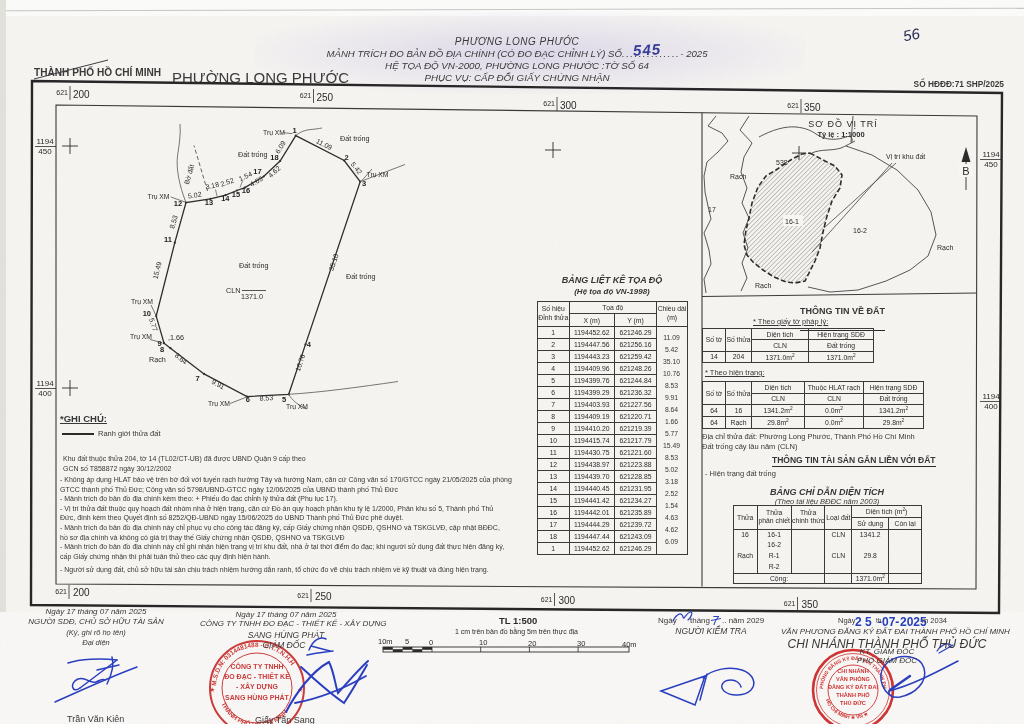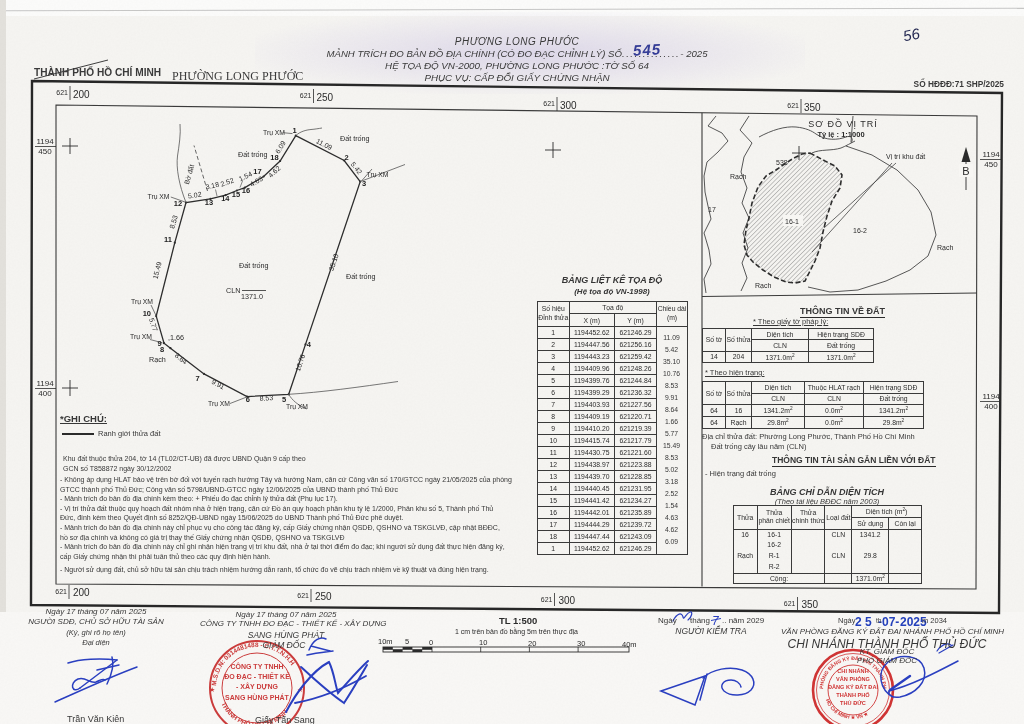--- a/index.html
+++ b/index.html
@@ -15,21 +15,21 @@
 </style></head>
 <body>
 
 <div class="abs" style="left:0;top:0;width:1024px;height:16px;background:#fcfcfb;"></div>
 <div class="abs" style="left:0;top:9px;width:1024px;height:1px;background:#9a9a9a;opacity:.55;transform:rotate(-0.15deg);"></div>
 <div class="abs" style="left:0;top:0;width:6px;height:724px;background:#e3e1dc;"></div>
 <div class="abs" style="left:255px;top:12px;width:550px;height:82px;background:radial-gradient(ellipse at center,rgba(213,206,231,.75),rgba(213,206,231,0) 78%);"></div>
 <div class="abs" style="left:0;top:612px;width:1024px;height:112px;background:#f9f8f6;"></div>
 
 <div class="abs b" style="left:34px;top:66px;font-size:11.5px;transform:scaleX(0.88);transform-origin:0 0;white-space:nowrap;">THÀNH PHỐ HỒ CHÍ MINH</div>
-<div class="abs" style="left:172px;top:69px;font-size:12px;font-family:Liberation Serif, serif;">PHƯỜNG LONG PHƯỚC</div>
+<div class="abs" style="left:172px;top:69px;font-size:15px;">PHƯỜNG LONG PHƯỚC</div>
 <div class="abs ctr" style="left:257px;top:37px;width:520px;font-size:10px;letter-spacing:.5px;line-height:10px;">PHƯƠNG LONG PHƯỚC</div>
 <div class="abs ctr" style="left:257px;top:48.5px;width:520px;font-size:9.6px;line-height:10px;">MẢNH TRÍCH ĐO BẢN ĐỒ ĐỊA CHÍNH (CÓ ĐO ĐẠC CHỈNH LÝ) SỐ<span style="letter-spacing:1.5px;">..............</span>- 2025</div>
 <div class="abs" style="left:633px;top:41px;font-size:15px;letter-spacing:1px;color:#323a96;font-weight:bold;font-style:italic;transform:rotate(-3deg);">545</div>
 <div class="abs ctr" style="left:257px;top:60.5px;width:520px;font-size:9.8px;line-height:10px;">HỆ TỌA ĐỘ VN-2000, PHƯỜNG LONG PHƯỚC :TỜ SỐ 64</div>
 <div class="abs ctr" style="left:257px;top:72.5px;width:520px;font-size:9.8px;line-height:10px;">PHỤC VỤ: CẤP ĐỔI GIẤY CHỨNG NHẬN</div>
 <div class="abs b" style="left:904px;top:79px;width:100px;text-align:right;font-size:8.3px;">SỐ HĐĐĐ:71 SHP/2025</div>
 <div class="abs i" style="left:903px;top:26px;font-size:15px;color:#20254f;transform:rotate(-12deg);">56</div>
 
 <svg class="abs" style="left:0;top:0;" width="1024" height="724" viewBox="0 0 1024 724">
 <defs>
@@ -492,21 +492,21 @@
 <div class="abs" style="left:0;top:153px;width:31px;">8.53</div>
 <div class="abs" style="left:0;top:165px;width:31px;">5.02</div>
 <div class="abs" style="left:0;top:177px;width:31px;">3.18</div>
 <div class="abs" style="left:0;top:189px;width:31px;">2.52</div>
 <div class="abs" style="left:0;top:201px;width:31px;">1.54</div>
 <div class="abs" style="left:0;top:213px;width:31px;">4.63</div>
 <div class="abs" style="left:0;top:225px;width:31px;">4.62</div>
 <div class="abs" style="left:0;top:237px;width:31px;">6.09</div>
 </div>
 
-<div class="abs b" style="left:800px;top:306px;font-size:9px;border-bottom:1px solid #2b2b2b;padding-bottom:1px;">THÔNG TIN VỀ ĐẤT</div>
+<div class="abs b" style="left:800px;top:306px;font-size:9px;border-bottom:1px solid #2b2b2b;padding-bottom:14px;">THÔNG TIN VỀ ĐẤT</div>
 <div class="abs" style="left:705px;top:317px;font-size:7.5px;text-decoration:underline;margin-left:48px;">* Theo giấy tờ pháp lý:</div>
 <div class="abs" style="left:702px;top:328px;">
 <table class="doc" style="width:171px;font-size:6.8px;">
 <colgroup>
         <col style="width:23px">
         <col style="width:26px">
         <col style="width:57px">
         <col style="width:65px">
       </colgroup>
 <tbody>
@@ -563,21 +563,21 @@
           <td>64</td>
           <td>Rạch</td>
           <td>29.8m<sup>2</sup></td>
           <td>0.0m<sup>2</sup></td>
           <td>29.8m<sup>2</sup></td>
         </tr>
 </tbody>
     </table>
 </div>
 <div class="abs" style="left:702px;top:432px;font-size:7.5px;">Địa chỉ thửa đất: Phường Long Phước, Thành Phố Hồ Chí Minh</div>
-<div class="abs" style="left:702px;top:442px;font-size:7.5px;padding-left:9px;">Đất trống cây lâu năm (CLN)</div>
+<div class="abs" style="left:702px;top:442px;font-size:7.5px;">Đất trống cây lâu năm (CLN)</div>
 <div class="abs b" style="left:772px;top:455px;font-size:8.5px;border-bottom:1px solid #2b2b2b;padding-bottom:1px;">THÔNG TIN TÀI SẢN GẮN LIỀN VỚI ĐẤT</div>
 <div class="abs" style="left:705px;top:469px;font-size:7.5px;">- Hiện trạng đất trống</div>
 <div class="abs b ctr" style="left:732px;top:487px;width:190px;font-size:9px;">BẢNG CHỈ DẪN DIỆN TÍCH</div>
 <div class="abs ctr" style="left:732px;top:497px;width:190px;font-size:7.5px;">(Theo tài liệu BĐĐC năm 2003)</div>
 <div class="abs" style="left:732.7px;top:505px;">
 <table class="doc" style="width:188px;font-size:6.8px;">
 <colgroup>
         <col style="width:23.9px">
         <col style="width:34.2px">
         <col style="width:33.6px">
@@ -643,16 +643,16 @@
 <div class="abs ctr" style="left:215px;top:630px;width:142px;font-size:8.5px;">SANG HÙNG PHÁT</div>
 <div class="abs ctr" style="left:229px;top:640px;width:110px;font-size:8.5px;">GIÁM ĐỐC</div>
 <div class="abs" style="left:255px;top:715px;font-size:9px;">Giấy Tấn Sang</div>
 <div class="abs" style="left:658px;top:616px;font-size:8px;">Ngày</div>
 <div class="abs" style="left:690px;top:616px;font-size:8px;">tháng</div>
 <div class="abs" style="left:722px;top:616px;font-size:8px;">.. năm 2029</div>
 <div class="abs ctr" style="left:651px;top:626px;width:120px;font-size:8.5px;">NGƯỜI KIỂM TRA</div>
 <div class="abs" style="left:838px;top:616px;font-size:7.5px;">Ngày</div>
 <div class="abs" style="left:876px;top:617px;font-size:6.5px;">th</div>
 <div class="abs" style="left:922px;top:616px;font-size:7.5px;">m 2034</div>
-<div class="abs ctr" style="left:781px;top:627px;width:212px;font-size:8px;">VĂN PHÒNG ĐĂNG KÝ ĐẤT ĐAI NHÁNH PHỐ HỒ CHÍ MINH</div>
+<div class="abs ctr" style="left:781px;top:627px;width:212px;font-size:8px;">VĂN PHƯƠNG ĐĂNG KÝ ĐẤT ĐAI THÀNH PHỐ HỒ CHÍ MINH</div>
 <div class="abs ctr" style="left:781px;top:637px;width:212px;font-size:12px;">CHI NHÁNH THÀNH PHỐ THỦ ĐỨC</div>
 <div class="abs ctr" style="left:781px;top:647px;width:212px;font-size:8px;">KT. GIÁM ĐỐC</div>
 <div class="abs ctr" style="left:781px;top:656px;width:212px;font-size:8px;">PHÓ GIÁM ĐỐC</div>
 
 </body></html>

